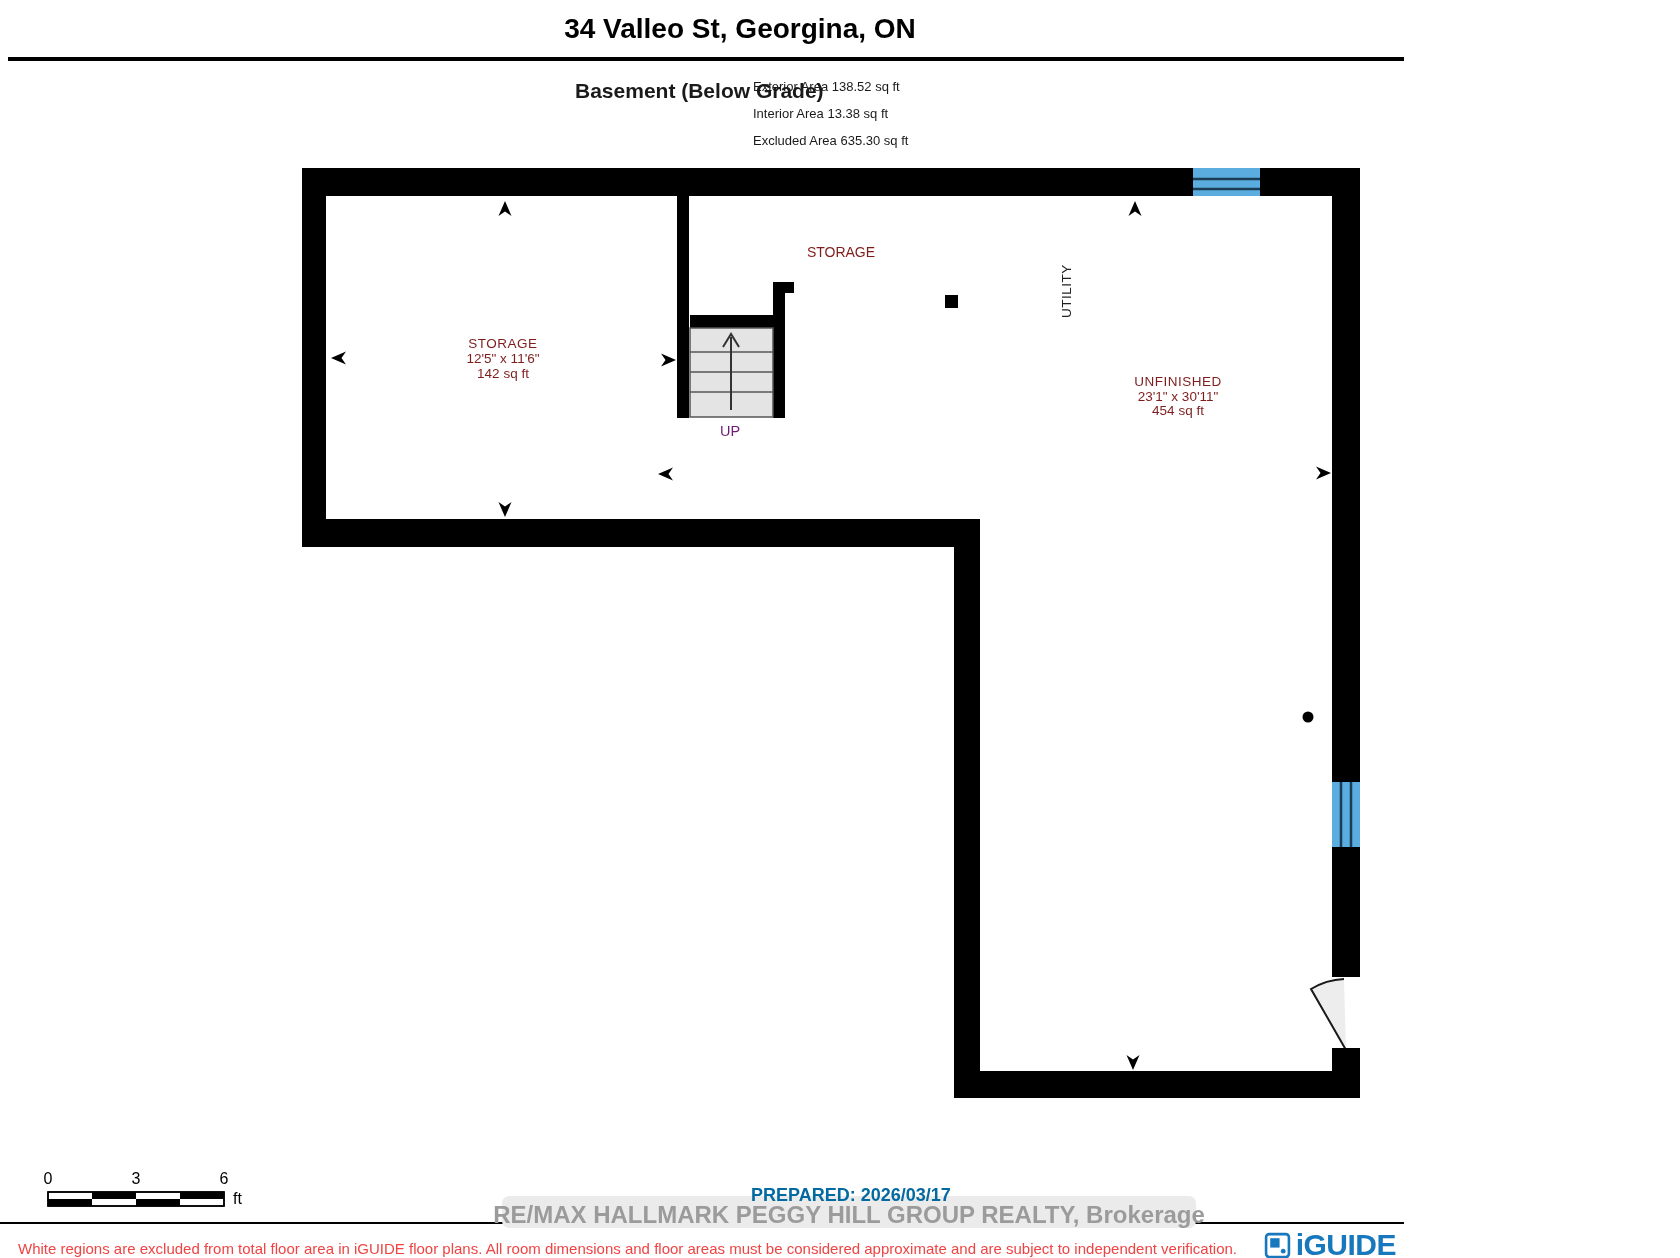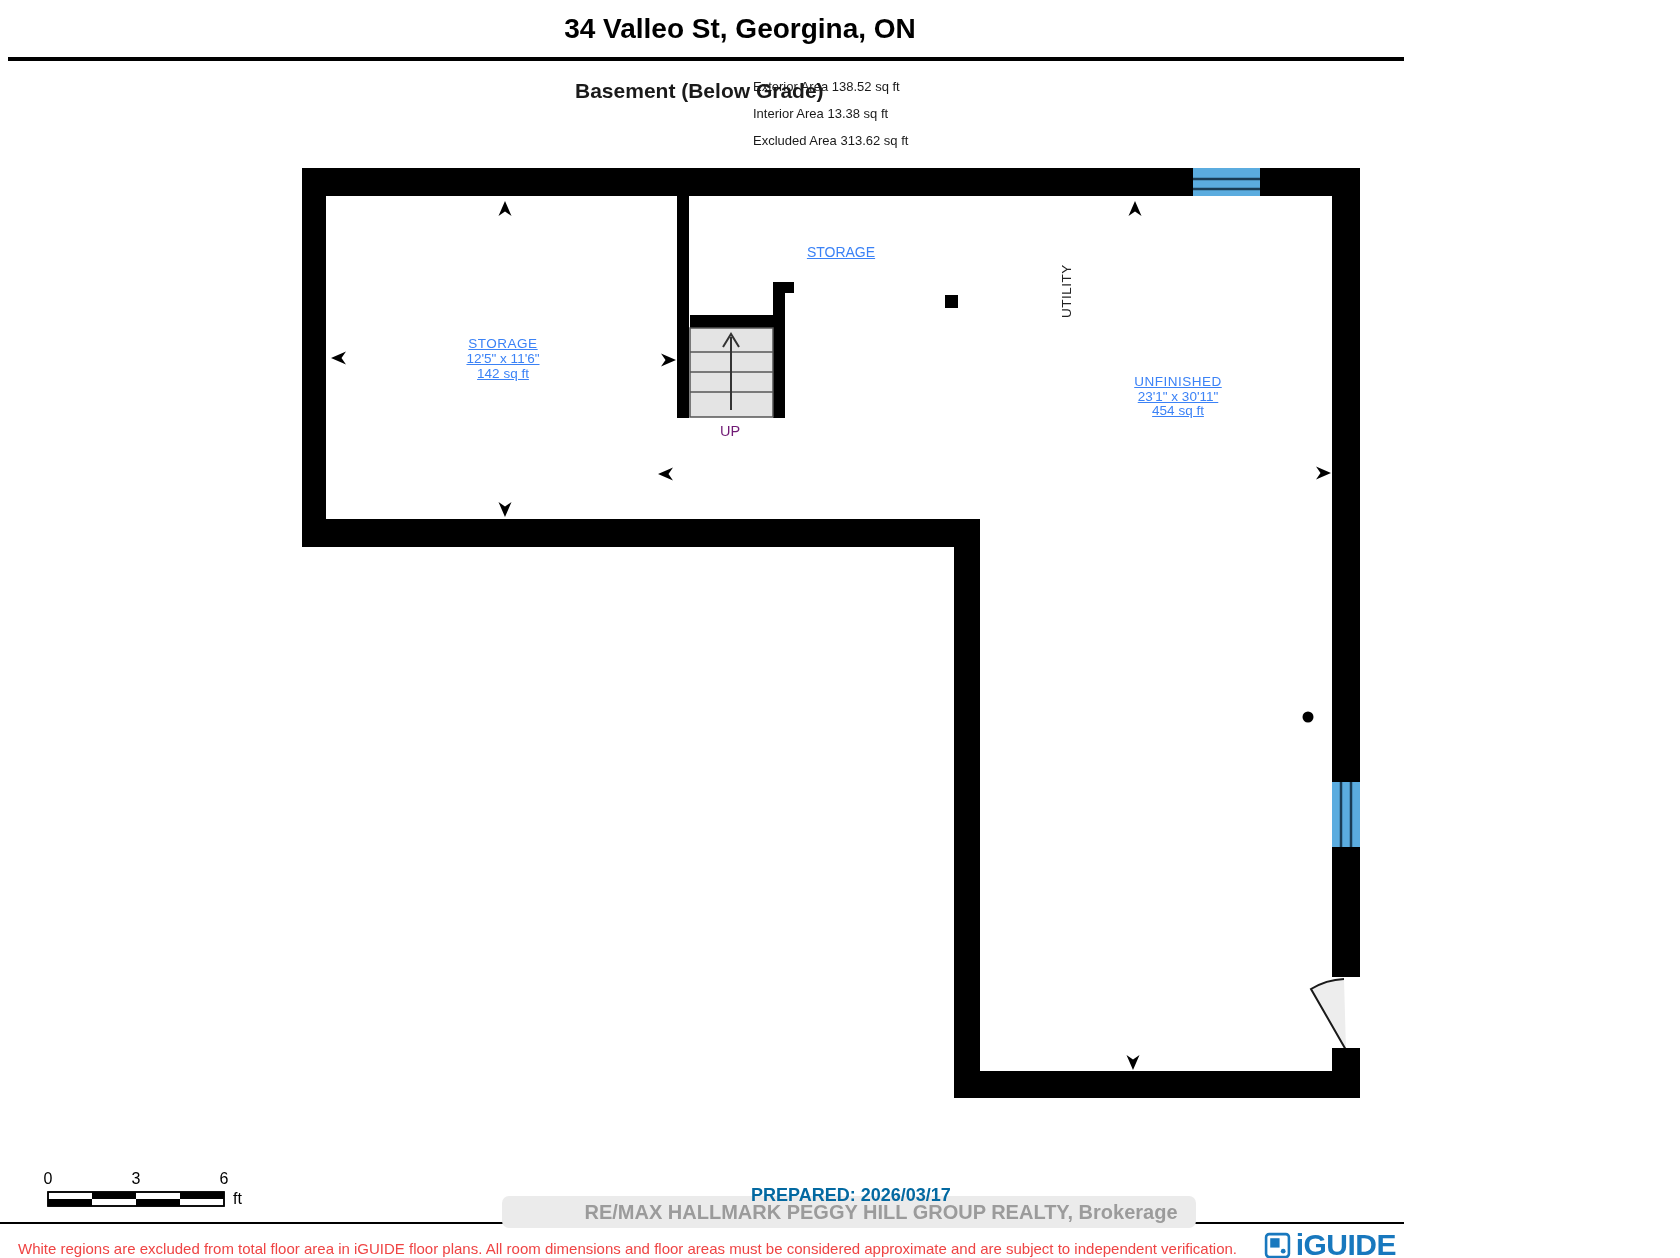--- a/index.html
+++ b/index.html
@@ -4,49 +4,49 @@
 <style>
   html,body{margin:0;padding:0;background:#fff;}
   .page{position:relative;width:1404px;height:1258px;background:#ffffff;overflow:hidden;
         font-family:"Liberation Sans", sans-serif;color:#1a1a1a;}
   .abs{position:absolute;}
   .ctr{transform:translateX(-50%);text-align:center;white-space:nowrap;}
   .title{font-size:28px;font-weight:bold;color:#000;}
   .rule{background:#000;height:4px;}
   .floorlabel{font-size:21px;font-weight:bold;white-space:nowrap;}
   .arealine{font-size:13px;white-space:nowrap;}
-  .roomlbl{font-size:13.5px;line-height:15px;color:#3b82f6;text-decoration:underline;}
+  .roomlbl{font-size:13.5px;line-height:15px;color:#7f1d1d;}
   .roomlbl .rm-name{letter-spacing:.5px;}
   .uplbl{font-size:14.5px;color:#701a75;}
   .rotlbl{position:absolute;font-size:13.5px;letter-spacing:.5px;color:#222;
           transform:translate(-50%,-50%) rotate(-90deg);white-space:nowrap;}
   .tick{font-size:16px;color:#000;}
   .ftunit{font-size:16px;color:#000;}
   .prepared{font-size:18px;font-weight:600;color:#0369a1;z-index:3;}
   .wmband{background:#ebebeb;border-radius:7px;z-index:1;}
-  .wmtext{font-size:20px;font-weight:600;color:#9b9b9b;z-index:2;margin-left:32px;}
+  .wmtext{font-size:24px;font-weight:600;color:#9b9b9b;z-index:2;}
   .footline{background:#000;height:2px;}
   .disclaimer{font-size:15px;color:#ef4444;white-space:nowrap;}
   .brand{display:flex;align-items:center;gap:5px;z-index:3;}
   .brandtext{font-size:30px;font-weight:bold;color:#1878BE;letter-spacing:-0.5px;}
   .nlabel{font-size:15px;font-weight:600;color:#222;}
   svg{display:block;}
 </style>
 </head>
 <body>
 
 <div class="page">
 
   <div class="abs ctr title" style="left:740px;top:13px;">34 Valleo St, Georgina, ON</div>
   <div class="abs rule" style="left:8px;top:57px;width:1664px;"></div>
 
   <div class="abs floorlabel" style="left:575px;top:79px;">Basement (Below Grade)</div>
   <div class="abs arealine" style="left:753px;top:79px;">Exterior Area 138.52 sq ft</div>
   <div class="abs arealine" style="left:753px;top:106px;">Interior Area 13.38 sq ft</div>
-  <div class="abs arealine" style="left:753px;top:133px;">Excluded Area 313.62 sq ft</div>
+  <div class="abs arealine" style="left:753px;top:133px;">Excluded Area 635.30 sq ft</div>
 
   <svg class="abs" style="left:0;top:0;" width="1680" height="1258" viewBox="0 0 1680 1258">
 
     <g>
       <path d="M1346,1050 L1311,989 A70,70 0 0 1 1344,979 Z" fill="#EDEDED"></path>
       <path d="M1346,1050 L1311,989 A70,70 0 0 1 1344,979" fill="none" stroke="#1a1a1a" stroke-width="2"></path>
     </g>
 
     <g fill="#000000">
       <rect x="302" y="168" width="1058" height="28"></rect>

